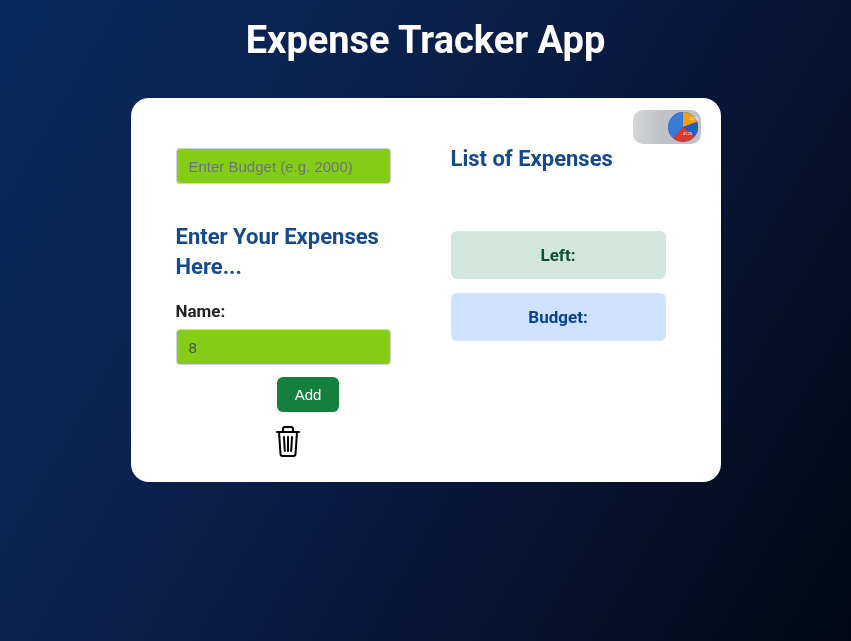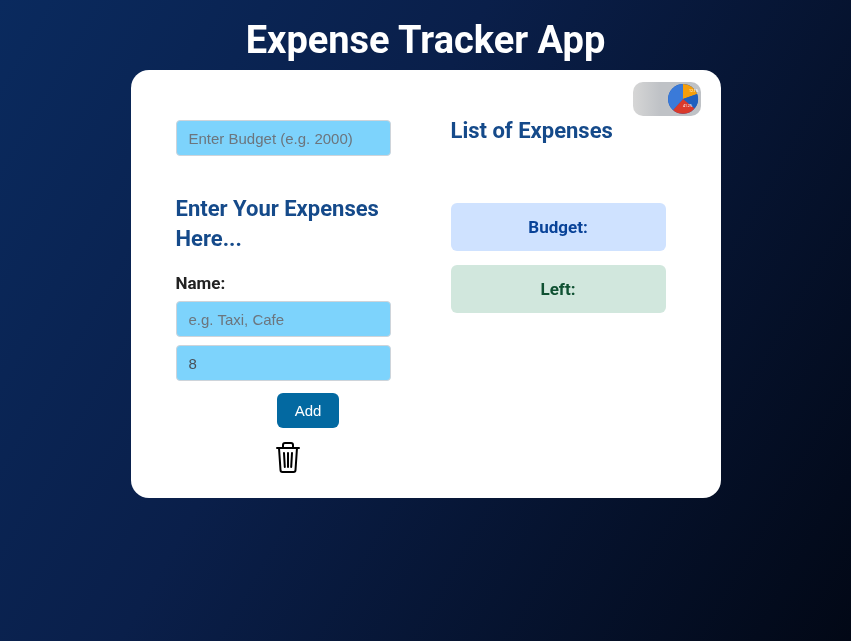--- a/index.html
+++ b/index.html
@@ -13,21 +13,21 @@
       width: 851px;
       height: 641px;
       overflow: hidden;
     }
     .app-title {
       color: #fff;
       text-align: center;
       font-size: 38px;
       font-weight: 700;
       margin-top: 18px;
-      margin-bottom: 8px;
+      margin-bottom: 36px;
     }
     .card {
       background: #fff;
       border-radius: 18px;
       width: 590px;
       margin: 0 auto;
       padding: 20px 45px 20px 45px;
       position: relative;
     }
     .pie-badge {
@@ -56,21 +56,21 @@
       min-width: 0;
     }
     .input {
       width: 215px;
       height: 36px;
       border: 1px solid #ced4da;
       border-radius: 4px;
       padding: 6px 12px;
       font-size: 15px;
       color: #495057;
-      background: #7dd3fc;
+      background: #84cc16;
     }
     .input::placeholder {
       color: #6c757d;
     }
     .section-heading {
       color: #154a8a;
       font-weight: 700;
       font-size: 22px;
       text-align: left;
       margin-top: 38px;
@@ -95,21 +95,21 @@
     .form-group {
       margin-bottom: 8px;
     }
     .btn-row {
       display: flex;
       justify-content: center;
       margin-top: 12px;
       margin-left: 40px;
     }
     .btn-add {
-      background: #0369a1;
+      background: #15803d;
       color: #fff;
       border: none;
       border-radius: 6px;
       padding: 9px 18px;
       font-size: 15px;
       font-weight: 500;
       cursor: pointer;
     }
     .trash-row {
       display: flex;
@@ -157,21 +157,20 @@
 
   <div class="columns">
     <div class="col-left">
 
       <input class="input" type="text" placeholder="Enter Budget (e.g. 2000)" style="">
 
       <h2 class="section-heading">Enter Your Expenses Here...</h2>
 
       <div class="form-group">
         <label class="form-label">Name:</label>
-        <input class="input" type="text" placeholder="e.g. Taxi, Cafe" style="">
       </div>
 
       <div class="form-group">
         <input class="input" type="text" value="8" style="">
       </div>
 
       <div class="btn-row">
         <button class="btn-add">Add</button>
       </div>
 
@@ -189,20 +188,20 @@
           </svg>
         </span>
       </div>
 
     </div>
 
     <div class="col-right">
 
       <h2 class="list-heading">List of Expenses</h2>
 
+      <div class="summary-box left-box">Left:</div>
+
       <div class="summary-box budget-box">Budget:</div>
-
-      <div class="summary-box left-box">Left:</div>
 
     </div>
   </div>
 
 </div>
 
 </body></html>

